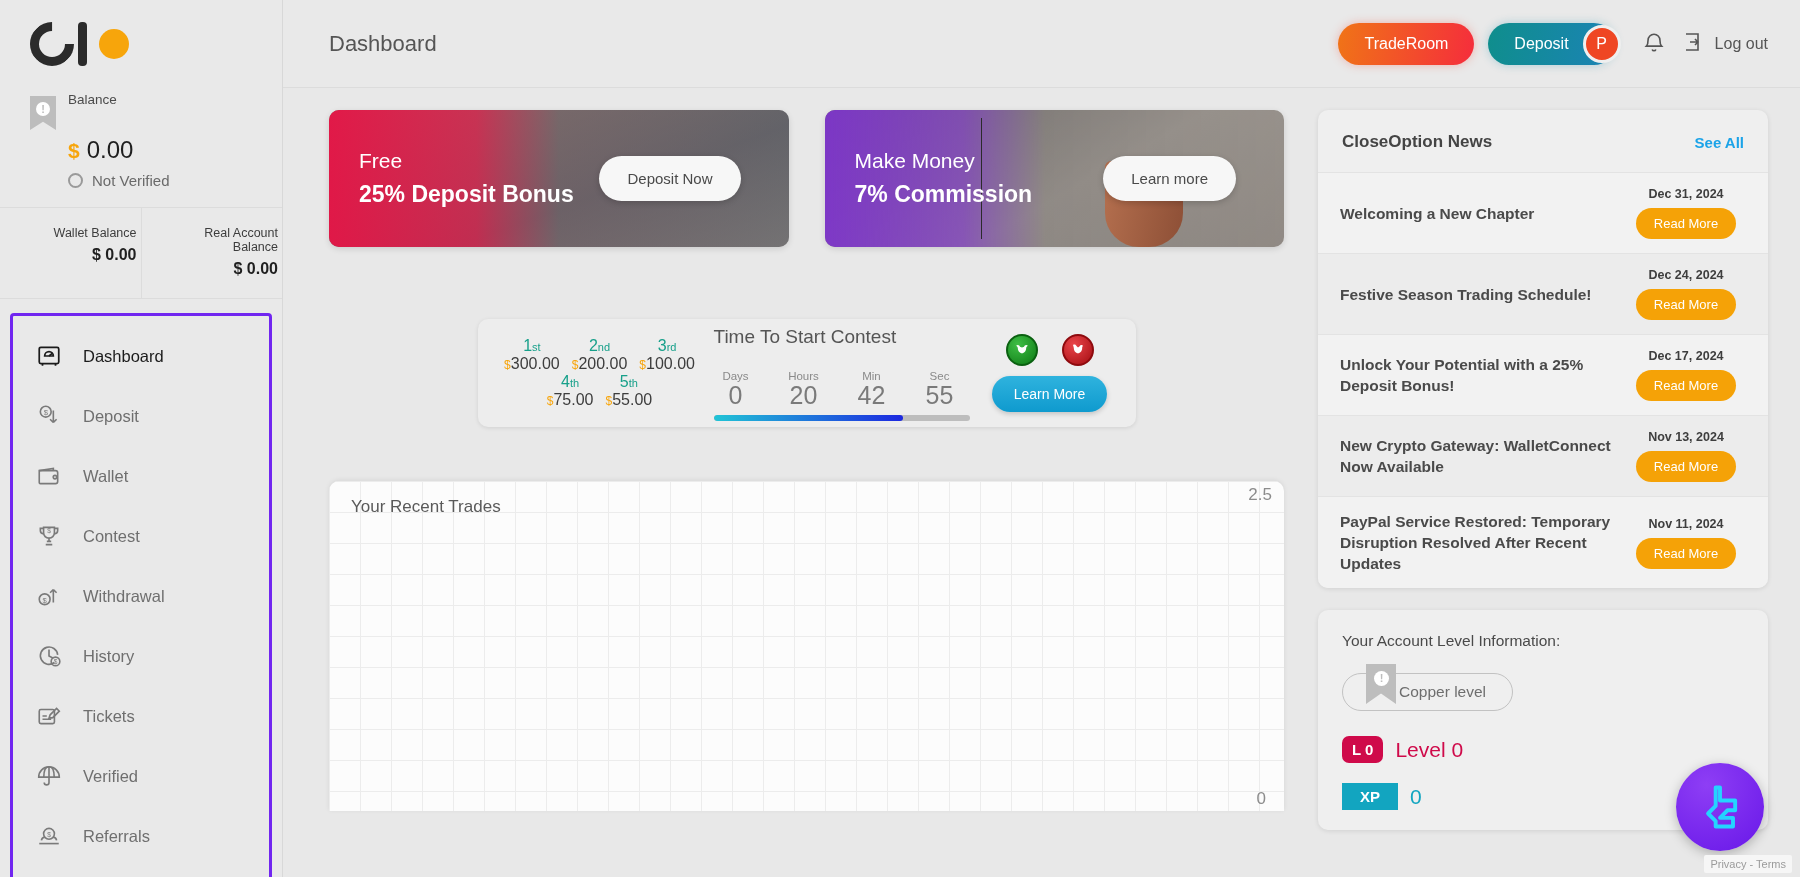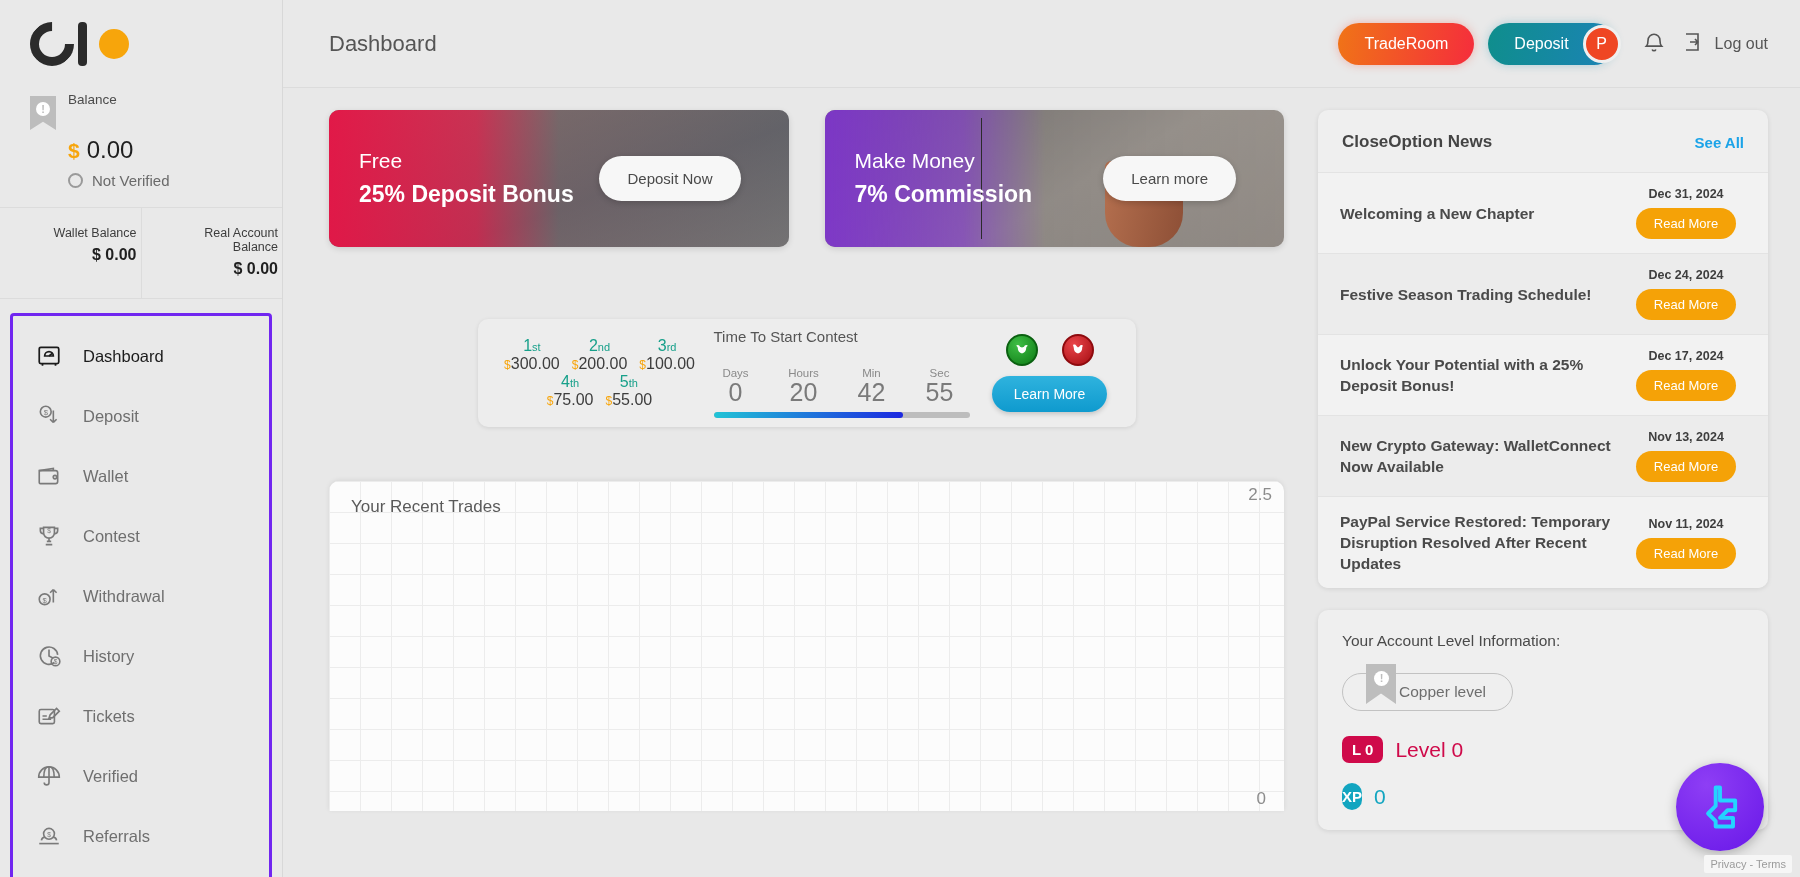--- a/index.html
+++ b/index.html
@@ -165,21 +165,21 @@
     display: flex; align-items: center; padding: 0 16px 0 22px;
   }
   .prizes { width: 200px; }
   .prize-row { display: flex; justify-content: center; gap: 8px; }
   .prize { text-align: center; padding: 0 2px; }
   .prize .rank { color: #17a08a; font-size: 16px; }
   .prize .rank sup, .prize .rank .ord { font-size: 11px; }
   .prize .amt { font-size: 16px; color: #3d3d3d; white-space: nowrap;}
   .prize .amt .d { color: #f7a50b; font-size: 12px; }
   .timer-block { flex: 1; padding: 0 10px 0 14px; }
-  .timer-title { font-size: 15px; color: #555; margin-bottom: 22px; }
+  .timer-title { font-size: 19px; color: #555; margin-bottom: 22px; }
   .timer-units { display: flex; justify-content: space-between; padding-right: 8px;}
   .tu { text-align: center; min-width: 44px;}
   .tu .lab { font-size: 11.5px; color: #8a8a8a; }
   .tu .num { font-size: 25px; color: #7a7a7a; line-height: 26px; font-weight: 300;}
   .progress { height: 6px; border-radius: 4px; background: #bdbdbd; margin-top: 7px; overflow: hidden;}
   .progress > span { display: block; height: 100%; width: 74%; background: linear-gradient(90deg,#21c4d6,#1c28e0); border-radius:4px;}
   .contest-right { width: 140px; display: flex; flex-direction: column; align-items: center; gap: 10px;}
   .animals { display: flex; gap: 24px; }
   .animal { width: 32px; height: 32px; border-radius: 50%; display:flex;align-items:center;justify-content:center;}
   .bull { background: radial-gradient(circle at 35% 30%, #3fbe45, #0c7a14); border: 2px solid #0a6010; }
@@ -249,21 +249,21 @@
   .copper-ribbon {
     position: absolute; left: 24px; top: -4px; width: 30px; height: 44px;
   }
   .copper-ribbon .rb { width: 30px; height: 40px; background: #bdbdbd;
     clip-path: polygon(0 0, 100% 0, 100% 100%, 50% 74%, 0 100%); }
   .copper-ribbon .ex { position: absolute; top: 7px; left: 8px; width: 15px; height: 15px;
     border-radius: 50%; background: #fff; color: #bdbdbd; font-size: 11px; font-weight:bold; line-height: 15px; text-align: center;}
   .lvl-row { display: flex; align-items: center; gap: 12px; margin-top: 20px; }
   .badge-l { background: #cf0a4a; color: #fff; border-radius: 7px; padding: 5px 10px; font-size: 15px; font-weight: bold;}
   .lvl-text { color: #cf0a4a; font-size: 21px; }
-  .badge-xp { background: #12a5c0; color: #fff; border-radius: 10px; padding: 5px 0; font-size: 15px; font-weight: bold;}
+  .badge-xp { background: #12a5c0; color: #fff; border-radius: 0; padding: 5px 18px; font-size: 15px; font-weight: bold;}
   .xp-text { color: #12a5c0; font-size: 21px; }
 
   
   .chat-bubble {
     position: absolute; right: 36px; bottom: 26px;
     width: 88px; height: 88px; border-radius: 50%;
     background: radial-gradient(circle at 35% 25%, #8e3ef5, #6817e8);
     display: flex; align-items: center; justify-content: center;
     box-shadow: 0 3px 12px rgba(0,0,0,.25);
   }

